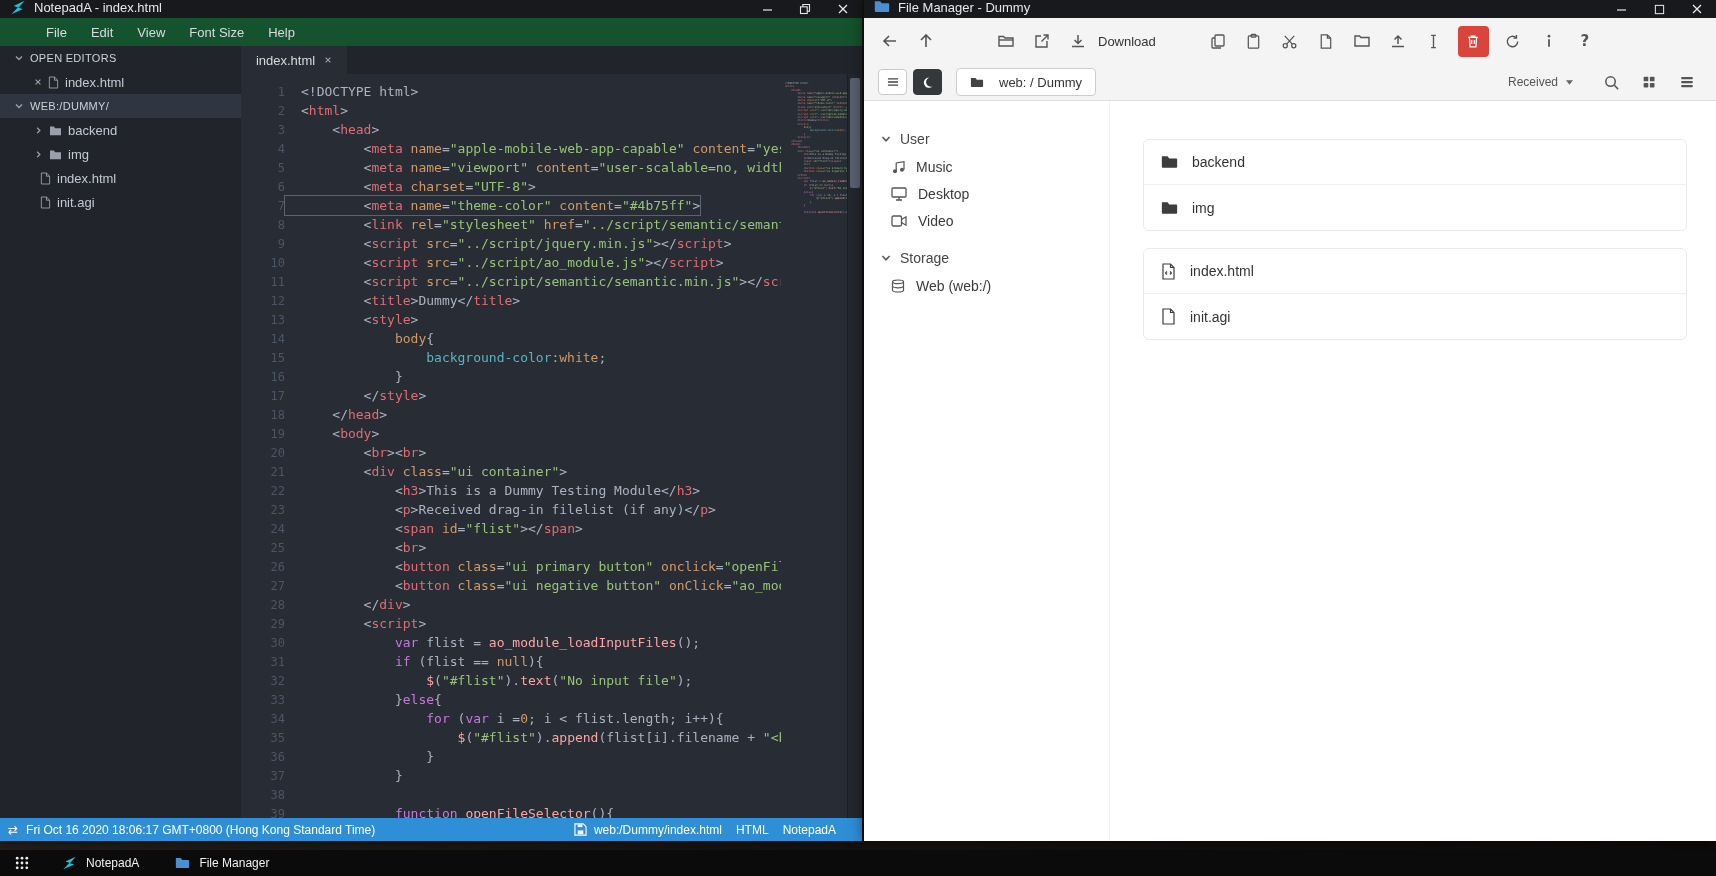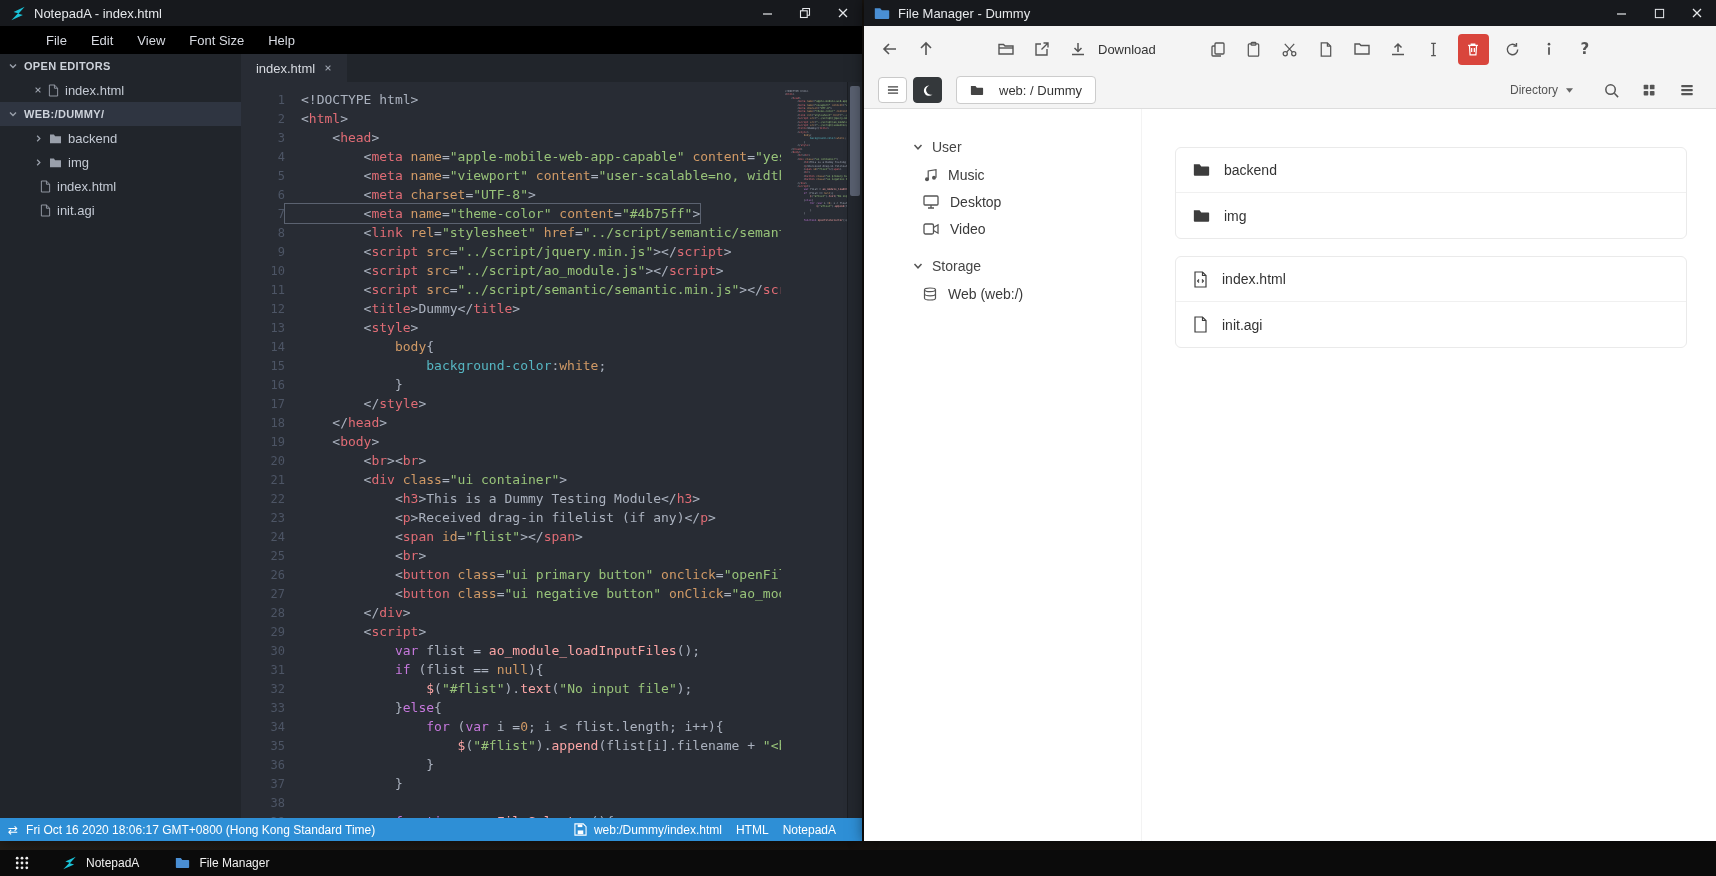--- a/index.html
+++ b/index.html
@@ -7,34 +7,34 @@
   body {
     font-family:"Liberation Sans","DejaVu Sans",sans-serif;
     background:linear-gradient(120deg,#2b251d 0%,#171310 55%,#0d0b09 100%);
     position:relative;
   }
   svg { display:block; }
   .window { position:absolute; top:0; box-shadow:0 0 14px rgba(0,0,0,.55); }
 
   
   .win-np { left:0; width:862px; height:841px; background:#282c34; display:flex; flex-direction:column; }
-  .titlebar { height:26px; background:#17191d; display:flex; align-items:center; flex:none; }
+  .titlebar { height:18px; background:#17191d; display:flex; flex:none; }
   .titlebar .app-ico { margin:0 8px 0 10px; }
   .title-text { color:#e6e8eb; font-size:13px; }
   .win-controls { margin-left:auto; display:flex; height:100%; }
   .wc { width:38px; height:100%; display:flex; align-items:center; justify-content:center; color:#e6e8eb; }
 
-  .np-menubar { height:28px; background:#000000; display:flex; align-items:center; gap:24px; padding-left:46px; flex:none; }
+  .np-menubar { height:28px; background:#14532d; display:flex; align-items:center; gap:24px; padding-left:46px; flex:none; }
   .menu-item { color:#d8dbe2; font-size:13px; cursor:default; }
 
   .np-main { flex:1; display:flex; min-height:0; }
   .np-sidebar { width:241px; background:#21252b; flex:none; font-size:13px; color:#c3c9d3; overflow:hidden; }
   .np-side-header { color:#8a919e; font-size:12px; padding:9px 12px 10px 12px; }
   .np-side-row { display:flex; align-items:center; height:24px; gap:6px; }
-  .np-side-row.section { padding-left:8px; font-size:11px; font-weight:bold; color:#cdd2da; letter-spacing:.3px;text-align:right; }
+  .np-side-row.section { padding-left:14px; font-size:11px; font-weight:normal; color:#cdd2da; letter-spacing:.3px;text-align:right; }
   .np-side-row.section.active { background:#2f3541; }
   .np-side-row.editor-item { padding-left:34px; }
   .np-side-row.tree-folder { padding-left:34px; }
   .np-side-row.tree-file { padding-left:40px; }
   .mini-ico { color:#9aa0ab; flex:none; }
   .x-ico { color:#9aa0ab; flex:none; }
 
   .np-editor { flex:1; display:flex; flex-direction:column; min-width:0; background:#282c34; }
   .np-tabbar { height:28px; background:#21252b; display:flex; flex:none; }
   .np-tab { width:106px; height:100%; background:#282c34; color:#d7dae0; font-size:13px;
@@ -81,21 +81,21 @@
   .fm-toolbar2 { height:37px; background:#f4f4f4; border-bottom:1px solid #ddd; display:flex; align-items:center;
                  padding:0 16px 0 14px; flex:none; gap:0; }
   .sq-btn { width:29px; height:26px; border:1px solid #c9c9c9; border-radius:4px; background:#fff;
             display:flex; align-items:center; justify-content:center; color:#444; flex:none; }
   .moon-btn { background:#34383b; border-color:#34383b; color:#fff; margin-left:6px; }
   .breadcrumb { height:28px; border:1px solid #ccc; border-radius:4px; background:#fff; margin-left:14px;
                 display:flex; align-items:center; gap:15px; padding:0 13px; font-size:13px; color:#333; }
   .sort-box { margin-left:auto; display:flex; align-items:center; gap:7px; color:#555; font-size:12px; }
   .tool-ico { width:26px; height:26px; display:flex; align-items:center; justify-content:center; color:#555; flex:none; }
   .fm-body { flex:1; display:flex; min-height:0; background:#fff; }
-  .fm-sidebar { width:246px; flex:none; padding-top:24px; border-right:1px solid #f3f3f3;margin-left:32px; }
+  .fm-sidebar { width:246px; flex:none; padding-top:24px; border-right:1px solid #f3f3f3; }
   .fm-sec-header { display:flex; align-items:center; gap:9px; padding-left:17px; height:28px;
                    color:#454545; font-size:14px; }
   .fm-item { display:flex; align-items:center; gap:11px; padding-left:27px; height:27px; color:#3a3a3a; font-size:14px; }
   .fm-item .ico { color:#555; }
   .fm-sec-gap { height:10px; }
   .fm-files { flex:1; padding:38px 29px 0 33px; }
   .card-group { border:1px solid #eaeaea; border-radius:6px; overflow:hidden; margin-bottom:17px; background:#fff; }
   .file-card { height:45px; display:flex; align-items:center; gap:14px; padding-left:17px;
                border-bottom:1px solid #f0f0f0; font-size:14px; color:#333; }
   .file-card:last-child { border-bottom:none; }
@@ -447,21 +447,21 @@
     </div>
     <div class="breadcrumb">
       <span>
         <svg width="14" height="11" viewBox="0 0 16 13">
             <path d="M0.8 1.2 h5.4 l1.6 2 h6.6 q0.8 0 0.8 0.8 V11 q0 0.9 -0.9 0.9 H1.7 q-0.9 0 -0.9 -0.9 z" fill="#444"></path>
           </svg>
       </span>
       <span>web: / Dummy</span>
     </div>
     <div class="sort-box">
-      <span>Directory</span>
+      <span>Received</span>
       <span>
         <svg width="9" height="7" viewBox="0 0 10 8">
             <path d="M1 1.5 L5 6.5 L9 1.5 z" fill="#666"></path>
           </svg>
       </span>
     </div>
     <div style="width:24px"></div>
     <div class="tool-ico">
       <svg width="17" height="17" viewBox="0 0 18 18" fill="none" stroke="currentColor" stroke-width="1.6">
           <circle cx="8" cy="8" r="5"></circle>

